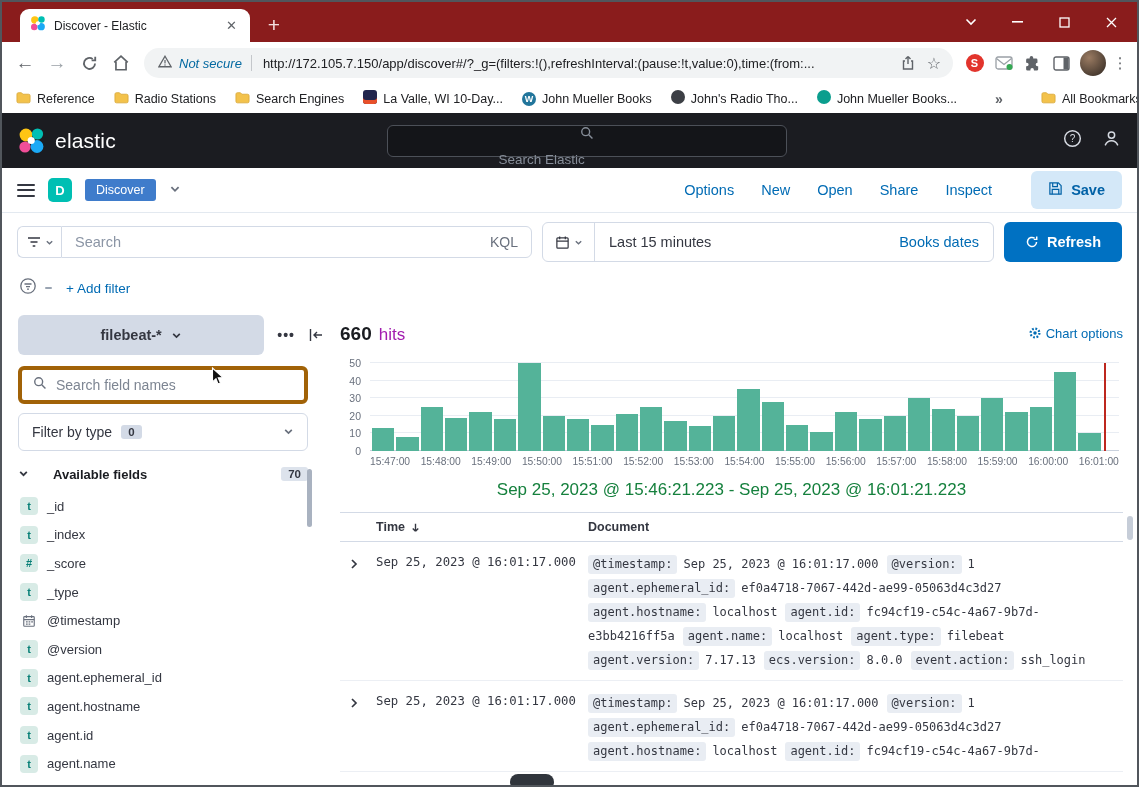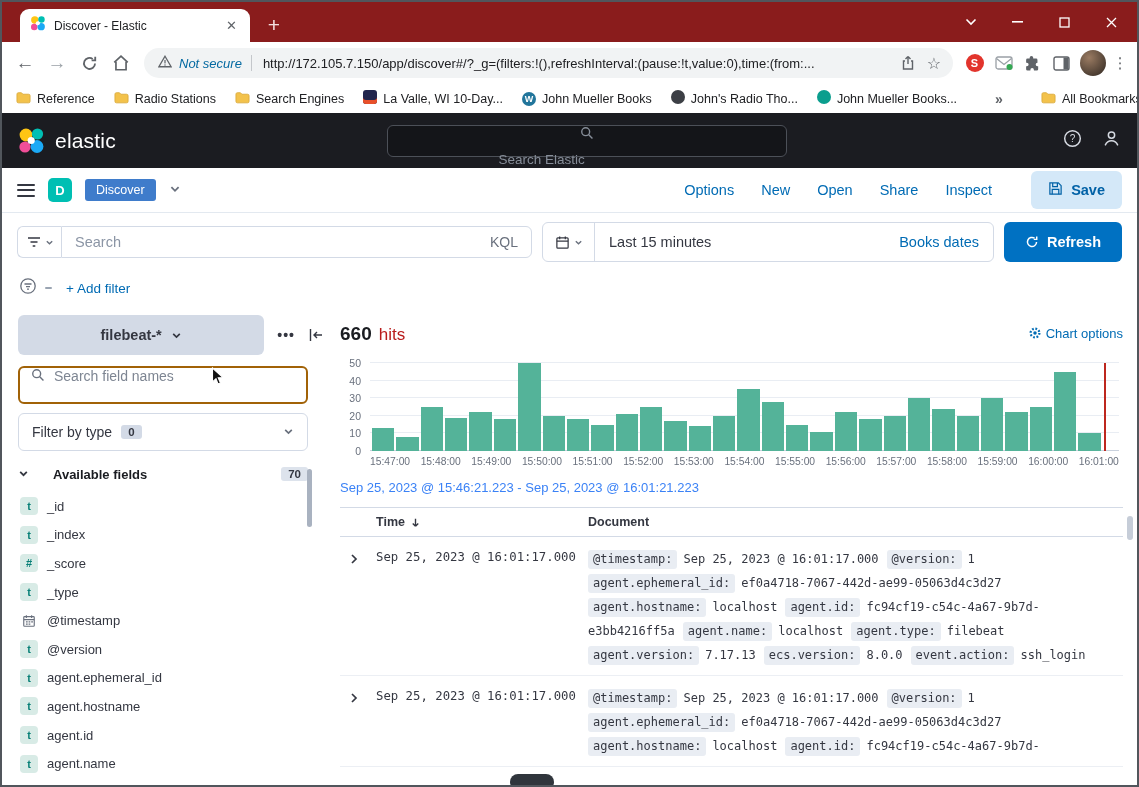--- a/index.html
+++ b/index.html
@@ -77,21 +77,21 @@
   .fdash{width:7px;height:2px;background:#9aa4b2;border-radius:1px;}
   .addfilter{color:#006bb4;font-size:13.5px;margin-left:6px;cursor:pointer;}
 
   
   .content{flex:1;display:flex;padding:6px 14px 0 16px;gap:16px;overflow:hidden;position:relative;background:#fff;}
   .sidebar{width:306px;flex-shrink:0;position:relative;padding-top:4px;}
   .sb-row1{display:flex;align-items:center;gap:13px;}
   .index-btn{width:256px;height:40px;background:#d3dae6;border-radius:6px;display:flex;align-items:center;justify-content:center;gap:9px;font-size:14.5px;font-weight:700;color:#343741;cursor:pointer;}
   .icon-btn{color:#343741;display:flex;align-items:center;justify-content:center;cursor:pointer;}
   .dots{font-size:14px;font-weight:700;letter-spacing:1px;color:#343741;}
-  .sb-search{margin-top:11px;height:38px;border:2px solid #a16207;border-radius:6px;display:flex;align-items:flex-start;padding:0 11px;gap:9px;background:#fff;width:290px;}
+  .sb-search{margin-top:11px;height:38px;border:4px solid #a16207;border-radius:6px;display:flex;align-items:center;padding:0 11px;gap:9px;background:#fff;width:290px;}
   .sb-search input{flex:1;border:0;outline:0;font-size:14px;color:#343741;font-family:inherit;min-width:0;}
   .sb-search input::placeholder{color:#7d8592;}
   .sb-filtertype{margin-top:9px;height:38px;border:1px solid #d3dae6;border-radius:6px;display:flex;align-items:center;padding:0 13px;gap:9px;background:#fff;font-size:14px;color:#343741;width:290px;cursor:pointer;}
   .badge{background:#d3dae6;color:#343741;font-size:11.5px;padding:1px 7px;border-radius:3px;font-weight:600;}
   .ft-chev{margin-left:auto;}
   .sb-accordion{margin-top:14px;display:flex;align-items:center;gap:24px;width:290px;}
   .acc-label{font-size:13px;font-weight:700;color:#1a1c21;}
   .badge2{margin-left:auto;background:#dde3ec;color:#343741;font-size:11.5px;padding:1px 7px;border-radius:3px;font-weight:600;}
   .fieldlist{margin-top:9px;display:flex;flex-direction:column;}
   .field-item{display:flex;align-items:center;gap:9px;height:28.6px;padding-left:2px;cursor:pointer;}
@@ -99,33 +99,33 @@
   .fi-str{background:#d8ebe6;color:#077f76;}
   .fi-num{background:#d8ebe6;color:#077f76;}
   .fi-date{background:transparent;color:#69707d;}
   .field-name{font-size:13px;color:#343741;}
   .sb-thumb{position:absolute;right:12px;top:158px;width:5px;height:58px;background:#a9b2c0;border-radius:3px;}
 
   
   .main{flex:1;position:relative;padding-top:12px;min-width:0;}
   .hits-row{display:flex;align-items:baseline;gap:7px;}
   .hits-num{font-size:19px;font-weight:700;color:#1a1c21;}
-  .hits-label{font-size:17px;color:#b91c1c;}
+  .hits-label{font-size:17px;color:#a21caf;}
   .chart-options{margin-left:auto;display:flex;align-items:center;gap:4px;color:#006bb4;font-size:13px;cursor:pointer;}
   .chart{display:flex;margin-top:18px;padding-right:4px;}
   .yaxis{width:30px;position:relative;height:88px;flex-shrink:0;}
   .ytick{position:absolute;right:9px;font-size:10.5px;color:#69707d;}
   .plot{flex:1;position:relative;height:88px;}
   .gridline{position:absolute;left:0;right:0;height:1px;background:#e9edf3;}
   .baseline{position:absolute;left:0;right:0;bottom:0;height:1px;background:#c9d1dd;}
   .bars{position:absolute;left:2px;right:18px;bottom:0;top:0;display:flex;align-items:flex-end;gap:2px;}
   .bar{flex:1;background:#54b399;}
   .redline{position:absolute;right:13px;top:0;bottom:0;width:2px;background:#bd271e;}
   .xaxis{display:flex;justify-content:space-between;margin-left:30px;margin-top:5px;padding-right:4px;font-size:10.3px;color:#69707d;}
-  .caption{text-align:left;font-size:13px;color:#3b82f6;margin-top:13px;}
+  .caption{text-align:center;font-size:17px;color:#15803d;margin-top:13px;}
   .dtable{margin-top:12px;}
   .thead{display:grid;grid-template-columns:36px 212px 1fr;height:30px;align-items:center;border-top:1px solid #d3dae6;border-bottom:1px solid #d3dae6;font-size:12.5px;font-weight:700;color:#343741;}
   .th-time{display:flex;align-items:center;gap:5px;}
   .trow{display:grid;grid-template-columns:36px 212px 1fr;padding:10px 0 8px;border-bottom:1px solid #eceff4;}
   .expander{width:24px;height:24px;display:flex;align-items:center;justify-content:center;margin-left:2px;cursor:pointer;}
   .tcell-time{font-family:"DejaVu Sans Mono",monospace;font-size:12.3px;color:#343741;padding-top:3px;white-space:nowrap;}
   .tcell-doc{font-family:"DejaVu Sans Mono",monospace;font-size:12px;color:#343741;min-width:0;}
   .doc-line{height:24px;line-height:24px;white-space:nowrap;overflow:hidden;}
   .chip{display:inline-block;padding:2px 5px;border-radius:3px;background:#e9edf3;line-height:1.25;margin-right:6px;}
   .val{margin-right:8px;}

